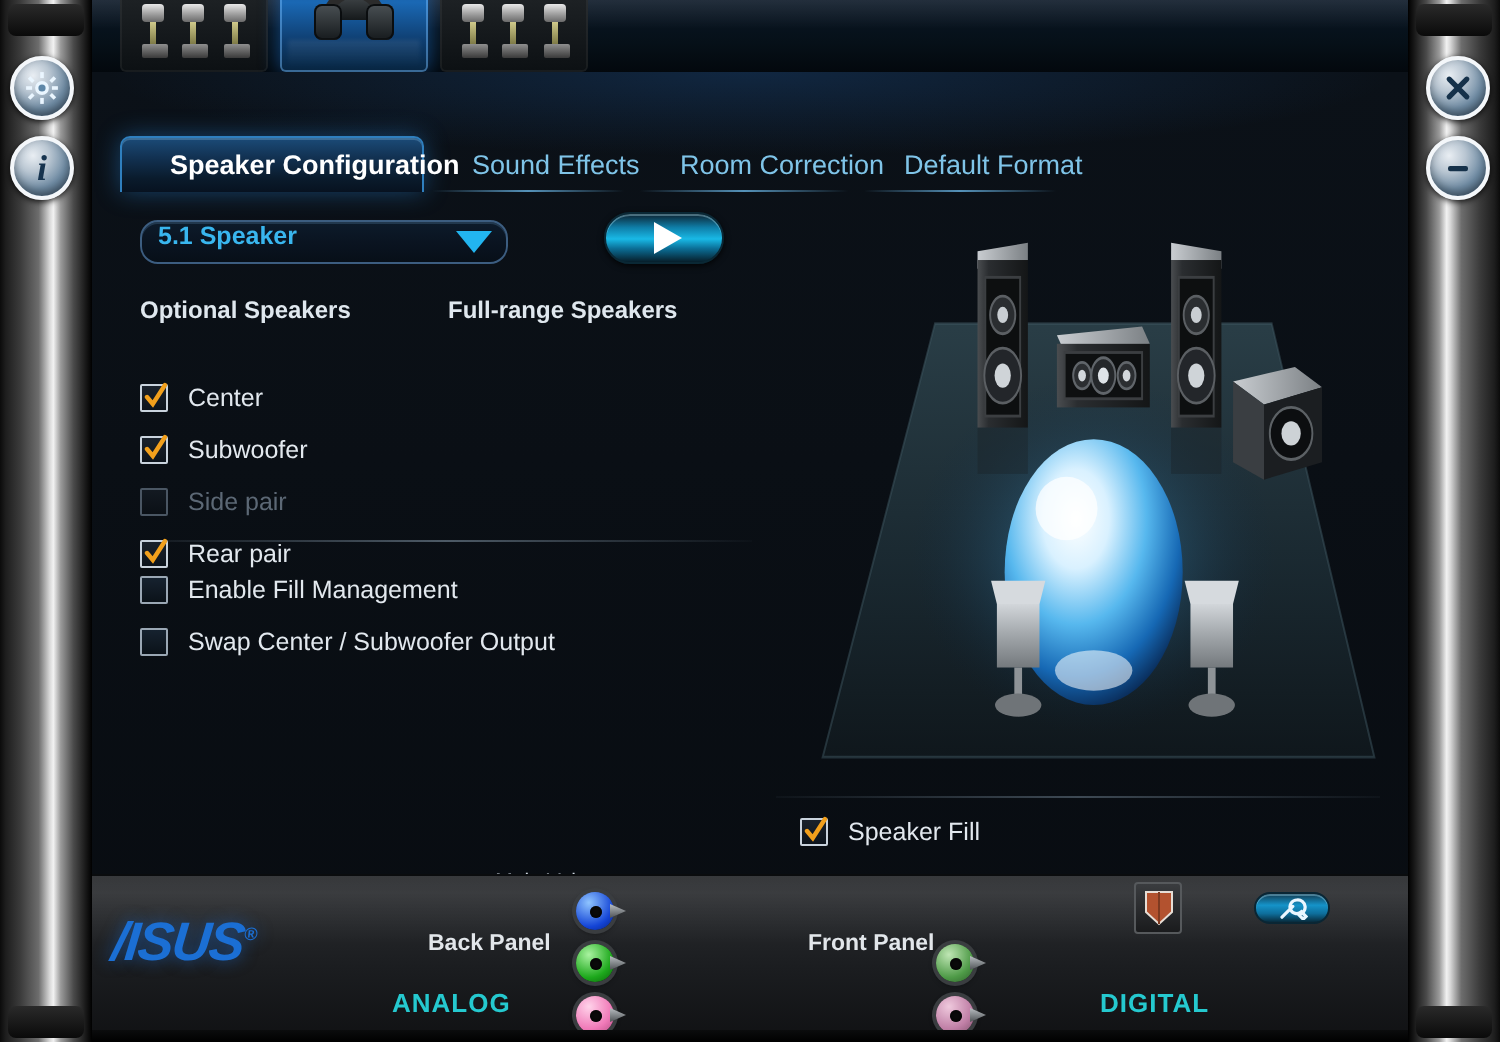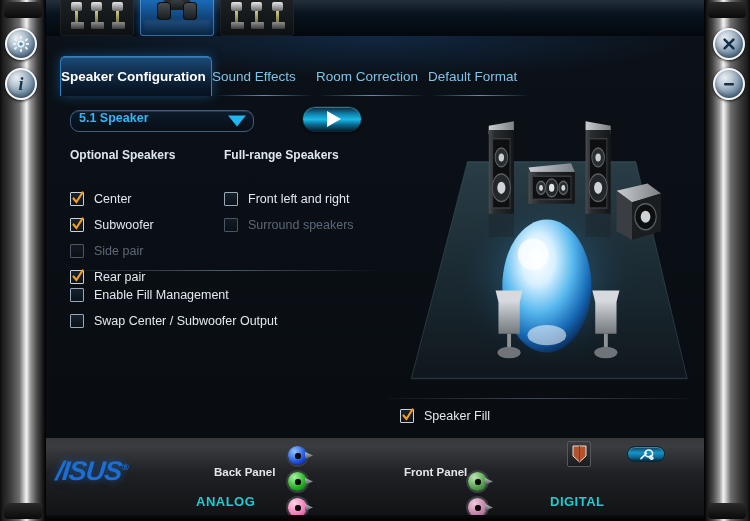--- a/index.html
+++ b/index.html
@@ -79,21 +79,21 @@
     position:absolute; left:46px; right:46px; top:36px; bottom:0;
     background:linear-gradient(180deg,#0b1118 0%,#0a0f15 40%,#080c11 100%);
     z-index:10; overflow:hidden;
   }
   .body-glow { position:absolute; left:0; right:0; top:0; height:60px;
     background:radial-gradient(ellipse 70% 100% at 50% 0%, rgba(30,90,160,.30), rgba(0,0,0,0) 70%); }
 
   
   .tabs { position:absolute; left:10px; right:10px; top:30px; height:30px; }
   .tab {
-    position:absolute; bottom:0; height:40px; padding:0 0;
+    position:absolute; bottom:0; height:28px; padding:0 24px;
     display:flex; align-items:center; cursor:pointer;
     color:#7fc4e8; font-size:13.5px; white-space:nowrap;
   }
   .tab .uline { position:absolute; left:4px; right:4px; bottom:0; height:1px;
     background:linear-gradient(90deg,rgba(80,160,220,0),rgba(110,190,240,.75),rgba(80,160,220,0)); }
   .tab.active {
     color:#ffffff; font-weight:bold;
     background:linear-gradient(180deg,#1b4b78 0%,#123253 35%,#0a1b2c 75%,#071220 100%);
     border:1px solid #2f7fbe; border-bottom:none;
     border-radius:5px 5px 0 0;
@@ -397,30 +397,20 @@
             <div class="cbrow">
               <span class="cbox on">
                 <svg class="tick" viewBox="0 0 12 14">
                   <path d="M1.5 7.5 L4.4 11 L10.5 1.5" stroke="#f2a01c" stroke-width="2.2" fill="none" stroke-linecap="round"></path>
                 </svg>
               </span>
               <span class="cblabel">Rear pair</span>
             </div>
           </div>
 
-          <div class="colb">
-            <div class="cbrow">
-              <span class="cbox off-blue"></span>
-              <span class="cblabel">Front left and right</span>
-            </div>
-            <div class="cbrow dim">
-              <span class="cbox dim"></span>
-              <span class="cblabel dim">Surround speakers</span>
-            </div>
-          </div>
         </div>
 
         <div class="divider"></div>
 
         <div class="bottomchecks">
           <div class="cbrow">
             <span class="cbox off-blue"></span>
             <span class="cblabel">Enable Fill Management</span>
           </div>
           <div class="cbrow">

